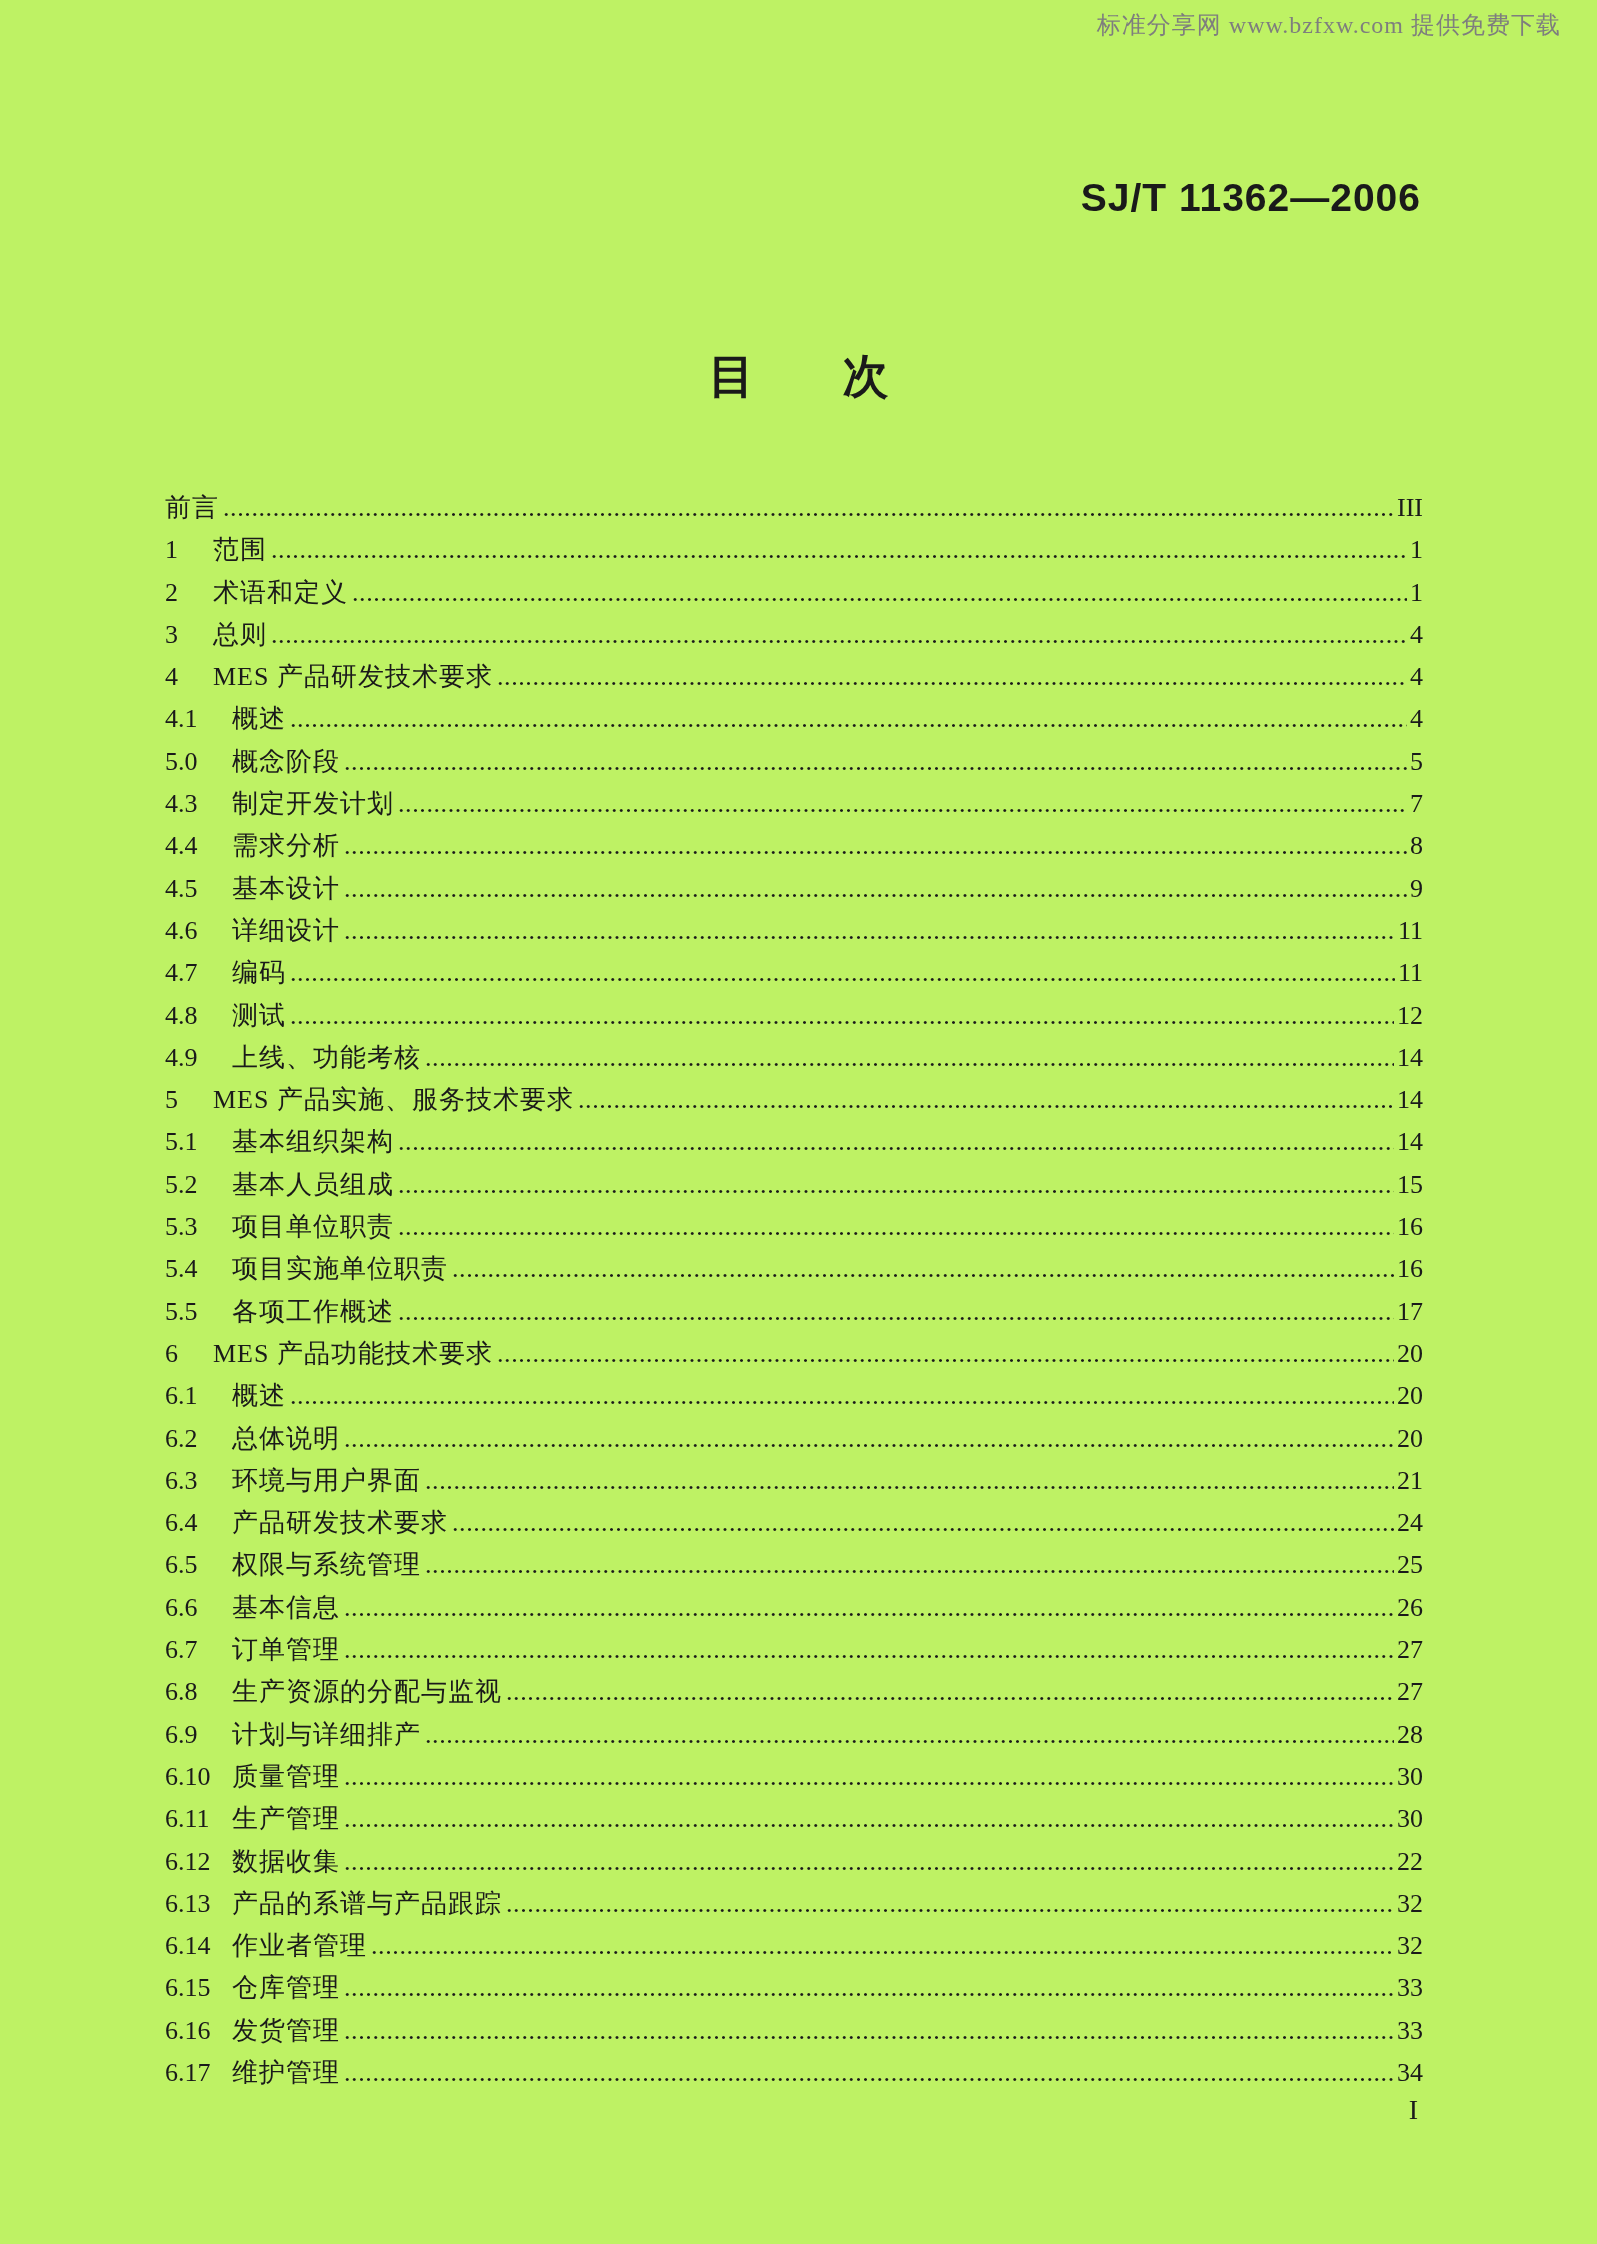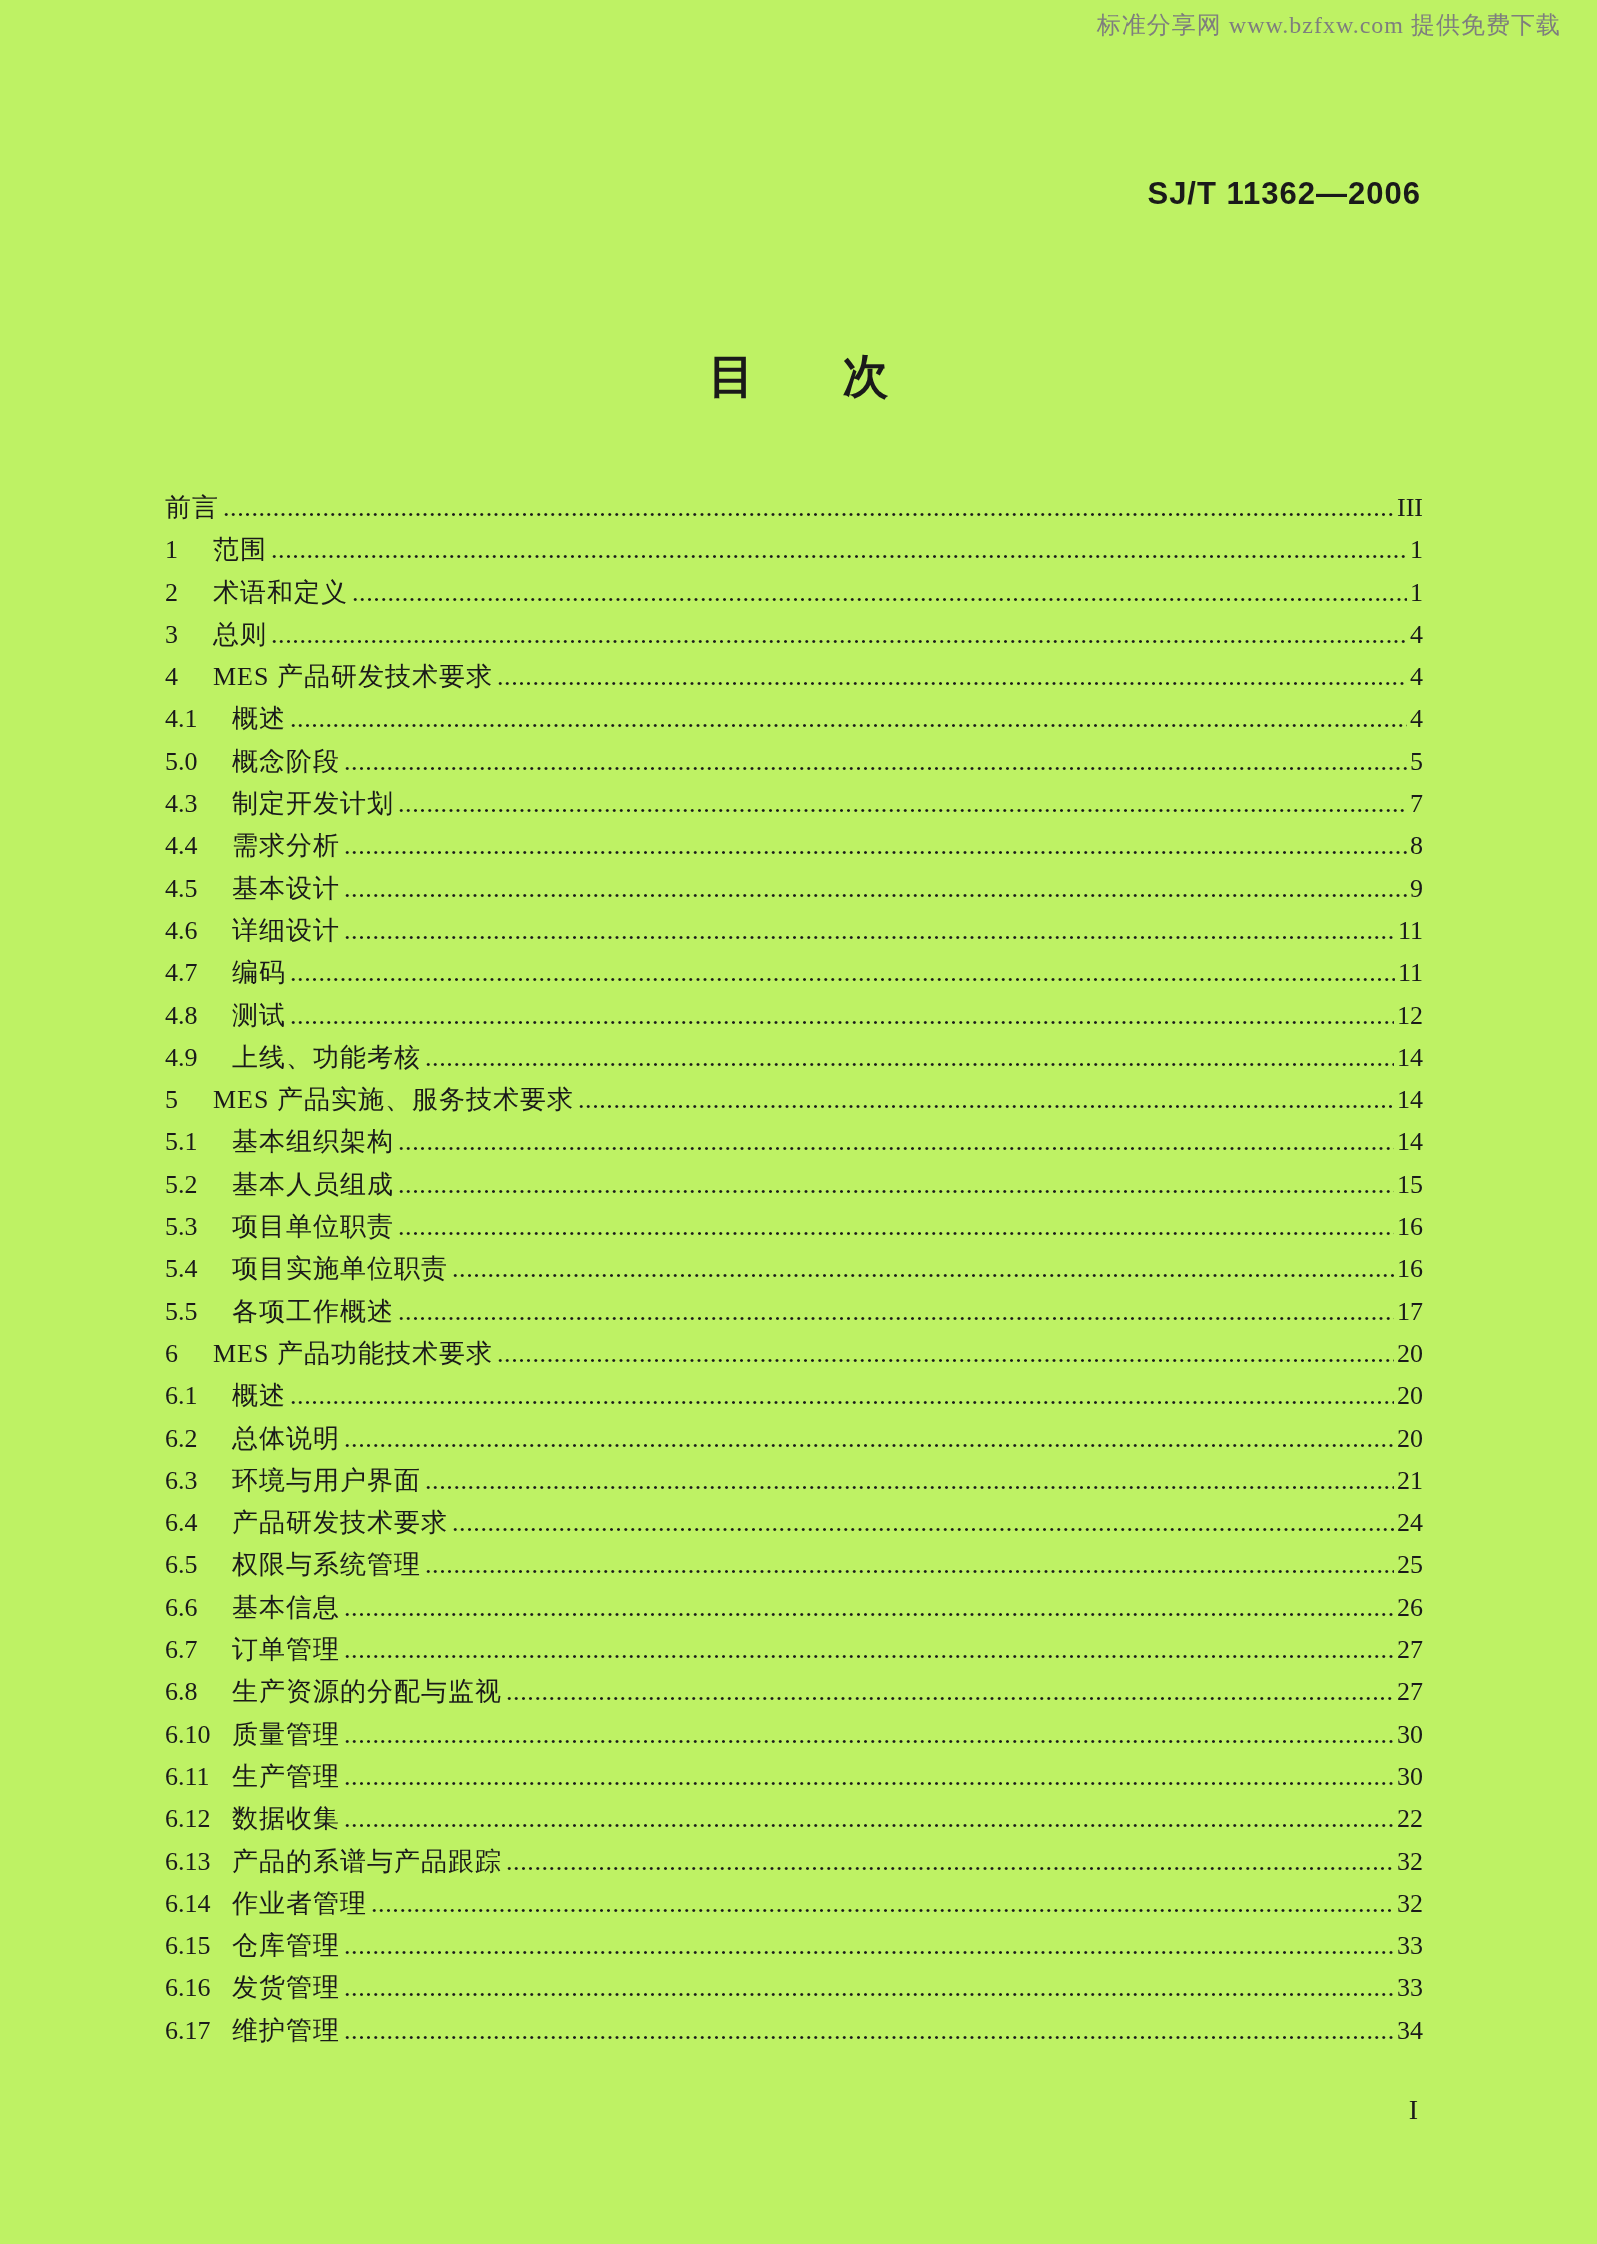--- a/index.html
+++ b/index.html
@@ -11,21 +11,21 @@
     font-family:"Liberation Serif","DejaVu Serif",serif;
     color:#1a1a1a;
   }
   .watermark{
     position:absolute;top:9px;right:36px;
     font-size:24px;letter-spacing:1px;
     font-family:"Liberation Serif","DejaVu Serif",serif;
   }
   .doc-number{
     position:absolute;top:176px;right:176px;
-    font-size:31px;font-weight:bold;
+    font-size:39px;font-weight:bold;
     font-family:"Liberation Sans","DejaVu Sans",sans-serif;
     letter-spacing:1px;
   }
   .page-title{
     position:absolute;top:346px;left:0;width:100%;
     display:flex;justify-content:center;align-items:center;gap:88px;
     font-size:46px;font-weight:bold;
     font-family:"Liberation Sans","DejaVu Sans",sans-serif;
   }
   .toc{
@@ -237,20 +237,26 @@
         <span class="leader"></span>
         <span class="pg">27</span>
       </div>
       <div class="toc-row sub">
         <span class="num">6.8</span>
         <span class="t">生产资源的分配与监视</span>
         <span class="leader"></span>
         <span class="pg">27</span>
       </div>
       <div class="toc-row sub">
+        <span class="num">6.9</span>
+        <span class="t">计划与详细排产</span>
+        <span class="leader"></span>
+        <span class="pg">28</span>
+      </div>
+      <div class="toc-row sub">
         <span class="num">6.10</span>
         <span class="t">质量管理</span>
         <span class="leader"></span>
         <span class="pg">30</span>
       </div>
       <div class="toc-row sub">
         <span class="num">6.11</span>
         <span class="t">生产管理</span>
         <span class="leader"></span>
         <span class="pg">30</span>

